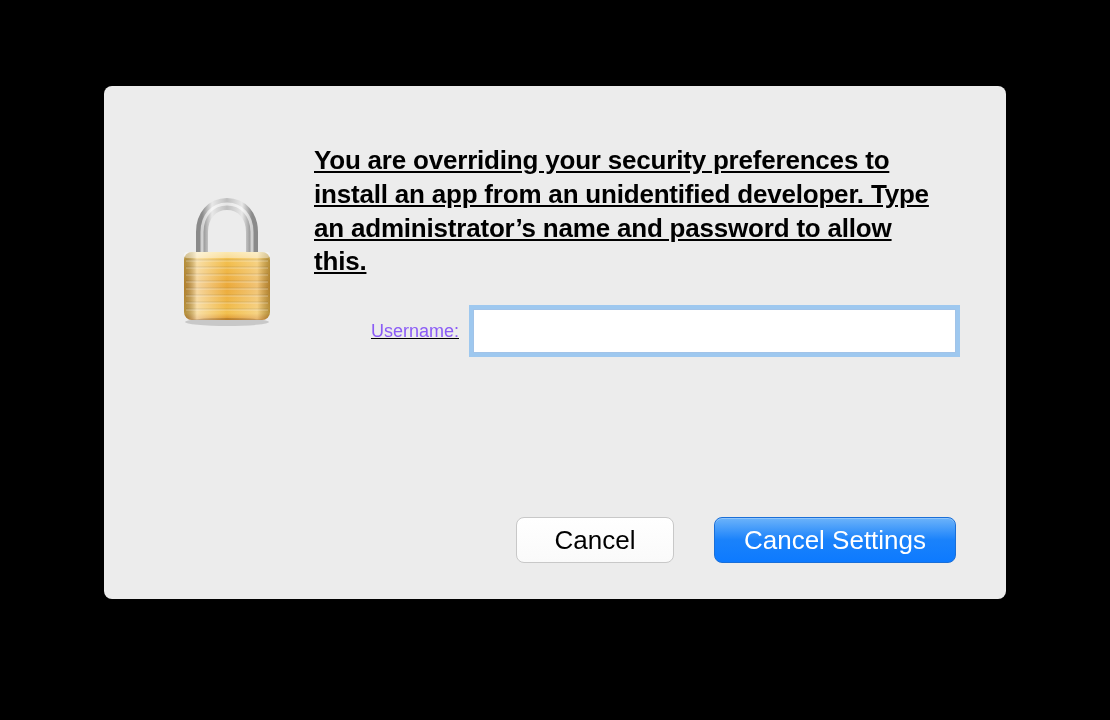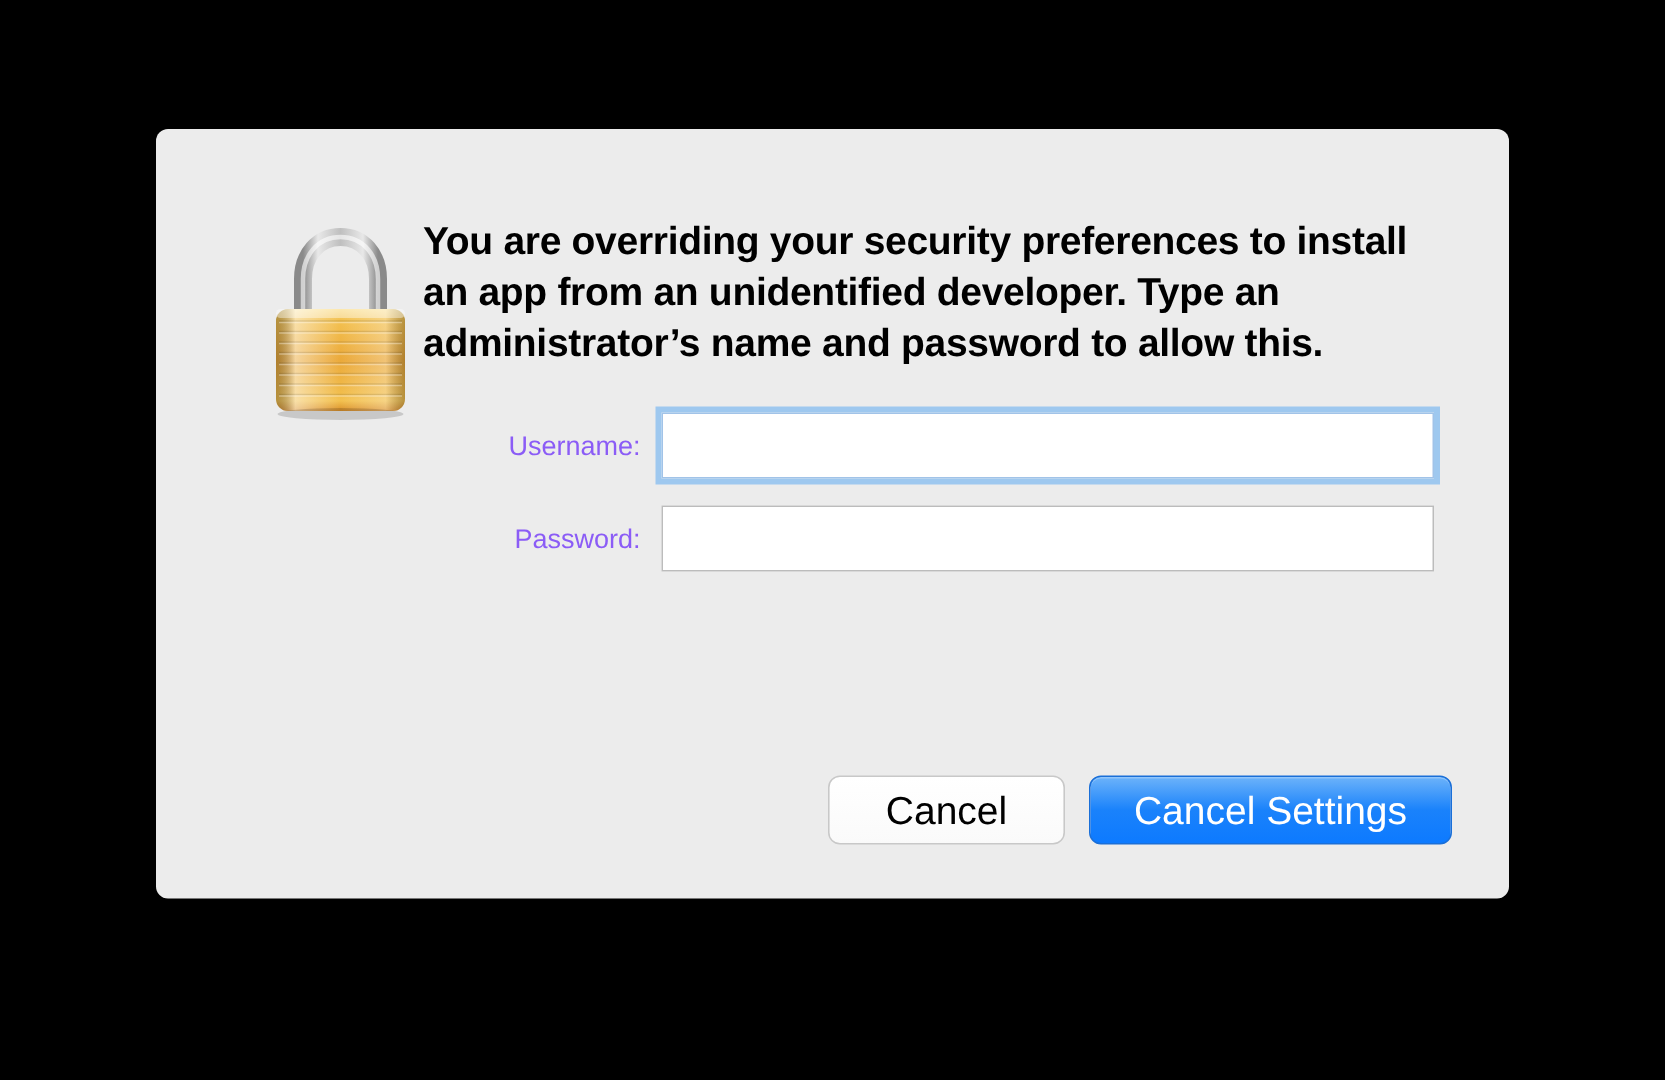--- a/index.html
+++ b/index.html
@@ -16,21 +16,23 @@
       top: 86px;
       width: 902px;
       height: 513px;
       background: #ececec;
       border-radius: 8px;
       box-shadow: 0 20px 60px rgba(0,0,0,0.5), 0 0 0 1px rgba(0,0,0,0.05);
       padding: 40px 50px 38px 50px;
     }
     .content-row {
       display: flex;
-      align-items: flex-start;
+      align-items: center;
+      gap: 32px;
+      text-decoration: underline;
     }
     .lock-icon {
       width: 110px;
       height: 130px;
       flex-shrink: 0;
       margin-top: 24px;
       margin-left: 18px;
     }
     .text-col {
       flex: 1;
@@ -70,23 +72,23 @@
       border-radius: 0;
       outline: none;
     }
     .form-input.focused {
       border: 1px solid #a1c3e8;
       box-shadow: 0 0 0 4px #9ec8ef;
     }
     .button-row {
       position: absolute;
       bottom: 36px;
-      right: 38px;
+      right: 50px;
       display: flex;
-      gap: 16px;
+      gap: 40px;
       margin-left: 40px;
     }
     .btn {
       height: 46px;
       font-size: 26px;
       border-radius: 8px;
       border: none;
       cursor: pointer;
       padding: 0 24px;
       font-family: inherit;
@@ -173,24 +175,20 @@
     </div>
 
     <div class="text-col">
       <div class="heading">You are overriding your security preferences to install an app from an unidentified developer. Type an administrator’s name and password to allow this.</div>
 
       <div class="form">
         <div class="form-row">
           <label class="form-label">Username:</label>
           <input type="text" class="form-input focused" autofocus="" value="" style="">
         </div>
-        <div class="form-row">
-          <label class="form-label">Password:</label>
-          <input type="password" class="form-input" value="" style="">
-        </div>
       </div>
     </div>
   </div>
 
   <div class="button-row">
     <button class="btn btn-cancel">Cancel</button>
     <button class="btn btn-primary">Cancel Settings</button>
   </div>
 
 </div>

